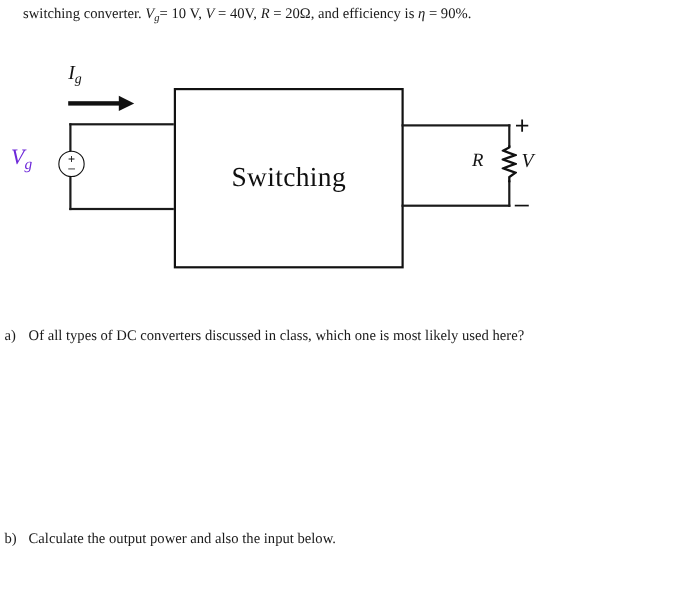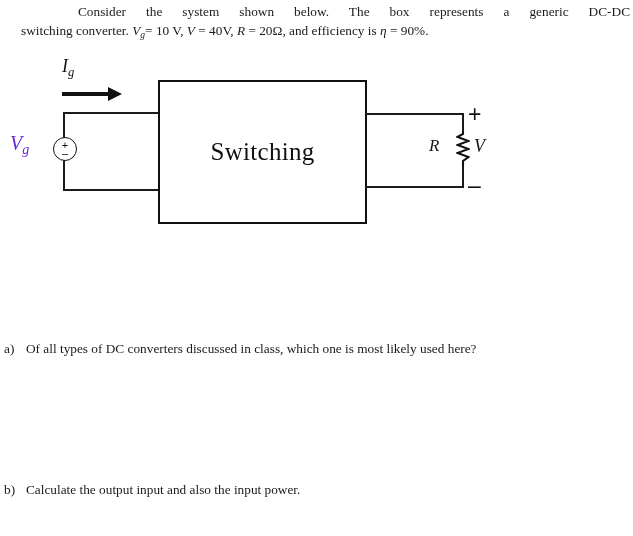--- a/index.html
+++ b/index.html
@@ -58,21 +58,21 @@
     position: absolute;
     background: #1b1b1b;
   }
 
   
   #converter-box {
     position: absolute;
     left: 158px;
     top: 31px;
     width: 209px;
-    height: 144px;
+    height: 164px;
     border: 2.5px solid #111111;
     background: #ffffff;
     box-sizing: border-box;
   }
   #converter-box-label {
     position: absolute;
     left: 0;
     top: 50%;
     transform: translateY(-50%);
     width: 100%;
@@ -195,29 +195,28 @@
 
   
   .question {
     position: absolute;
     left: 4px;
     font-size: 13.3px;
     line-height: 18px;
     color: #1a1a1a;
     white-space: nowrap;
   }
-  #question-a { top: 296px; margin-top: 44px; }
+  #question-a { top: 296px; }
   #question-b { top: 481px; }
   .question .marker { display: inline-block; width: 22px; }
 </style>
 </head>
 <body>
 
 <div id="problem-statement">
-  <span class="line1"><span class="indent"></span><span>Consider the system shown below. The box represents a generic DC-DC</span></span>
   <span class="line2"><span>switching converter.</span>
     <span class="var"><span>V</span><span class="sub">g</span></span><span>= 10 V,</span>
     <span class="var">V</span> <span>= 40V,</span>
     <span class="var">R</span> <span>= 20Ω,</span>
     <span>and efficiency is</span>
     <span class="var">η</span> <span>= 90%.</span></span>
 </div>
 
 <div id="circuit-diagram">
 
@@ -255,14 +254,14 @@
   <div id="voltage-label">V</div>
   <div id="plus-sign">+</div>
   <div id="minus-sign">–</div>
 </div>
 
 <div class="question" id="question-a">
   <span class="marker">a)</span><span>Of all types of DC converters discussed in class, which one is most likely used here?</span>
 </div>
 
 <div class="question" id="question-b">
-  <span class="marker">b)</span><span>Calculate the output input and also the input power.</span>
+  <span class="marker">b)</span><span>Calculate the output power and also the input below.</span>
 </div>
 
 </body></html>

